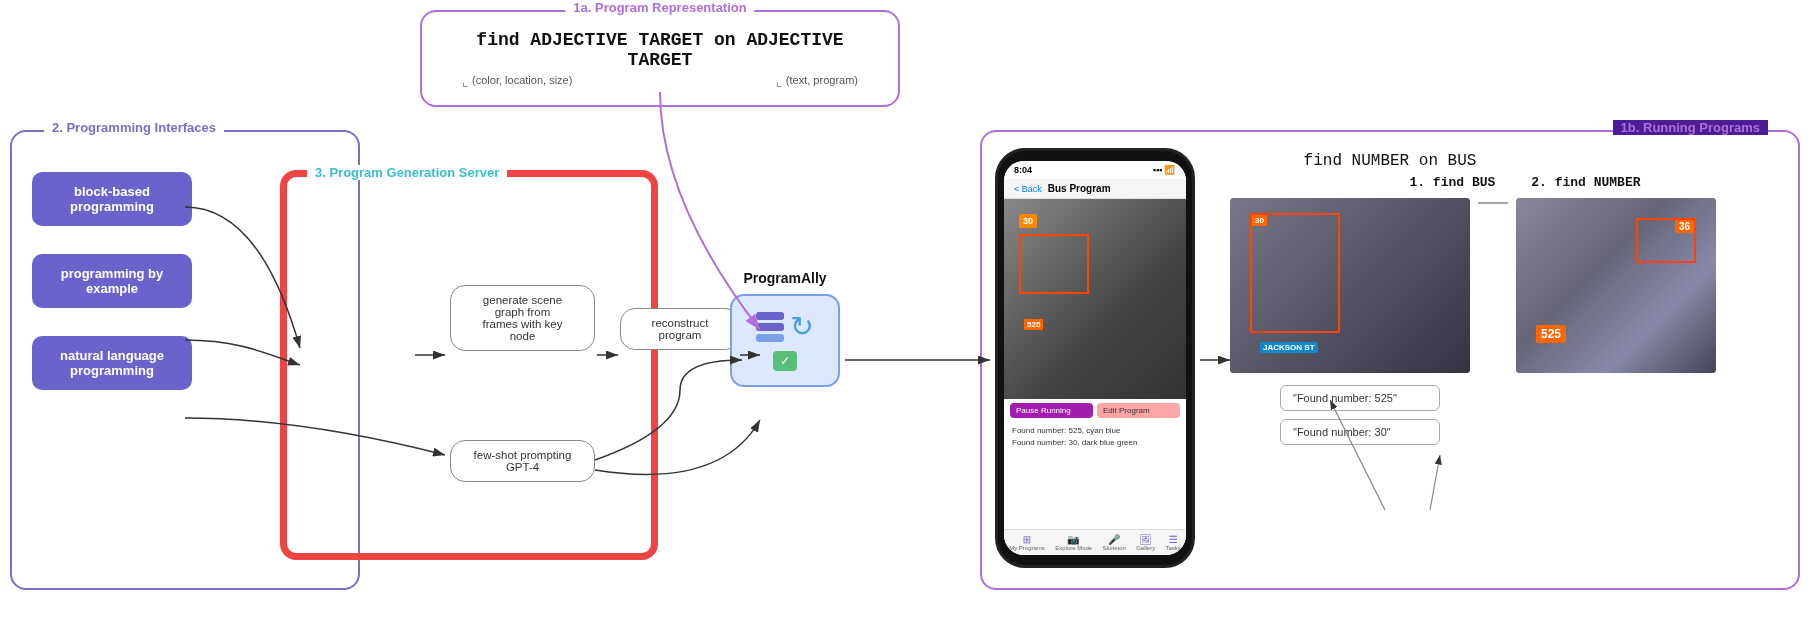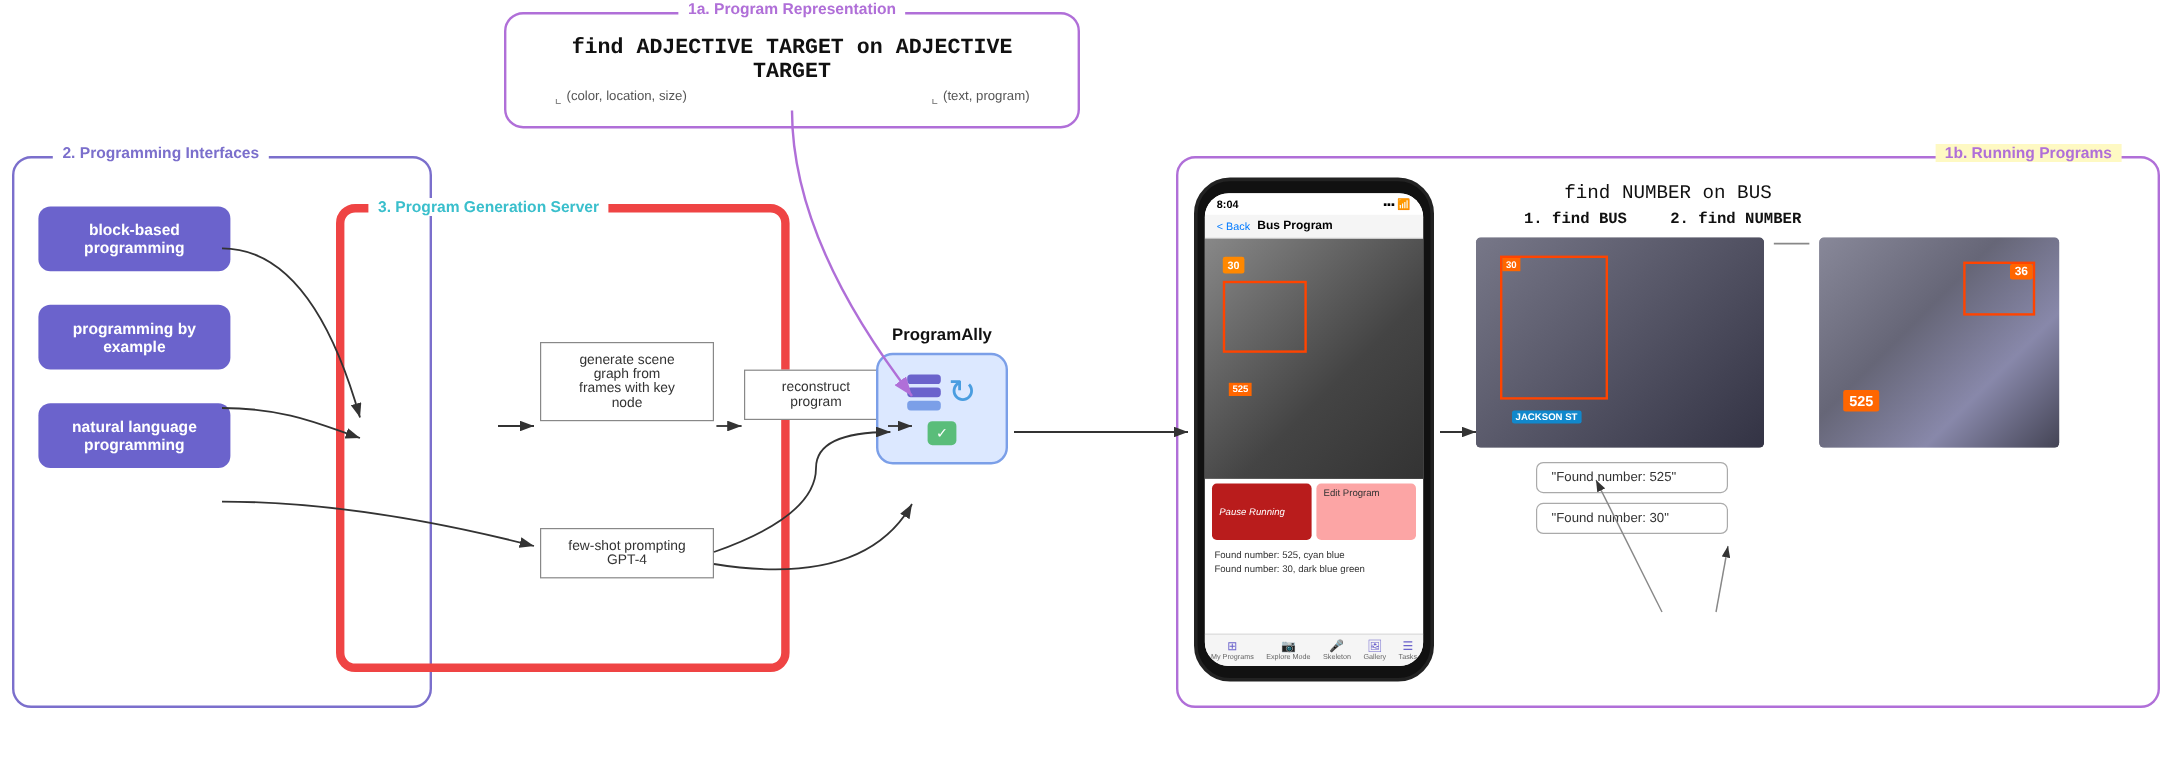--- a/index.html
+++ b/index.html
@@ -171,21 +171,21 @@
       width: 820px;
       height: 460px;
       border: 2px solid #b06fd8;
       border-radius: 16px;
       padding: 16px 20px;
     }
     .section-1b-title {
       position: absolute;
       top: -12px;
       right: 30px;
-      background: #fef9c3;
+      background: #4c1d95;
       padding: 0 8px;
       color: #b06fd8;
       font-size: 13px;
       font-weight: 700;
     }
     .running-code {
       font-family: 'Courier New', monospace;
       font-size: 16px;
       font-weight: normal;
       text-align: center;
@@ -243,27 +243,26 @@
       background: linear-gradient(135deg, #444 0%, #888 40%, #555 70%, #333 100%);
       position: relative;
       overflow: hidden;
     }
     .phone-buttons {
       display: flex;
       gap: 4px;
       padding: 4px 6px;
     }
     .phone-btn-pause {
-      background: #b91c1c;
+      background: #a21caf;
       color: #fff;
       font-size: 8px;
       border-radius: 4px;
-      padding: 19px 6px;
+      padding: 3px 6px;
       flex: 1;
-      font-style: italic;
     }
     .phone-btn-edit {
       background: #fca5a5;
       color: #333;
       font-size: 8px;
       border-radius: 4px;
       padding: 3px 6px;
       flex: 1;
     }
     .phone-results {
@@ -302,20 +301,21 @@
       position: absolute;
       top: 175px;
       left: 1230px;
       width: 550px;
     }
     .result-header {
       display: flex;
       gap: 36px;
       margin-bottom: 8px;
       padding-left: 40px;
+      justify-content: center;
     }
     .result-step {
       font-family: 'Courier New', monospace;
       font-size: 13px;
       font-weight: bold;
       color: #111;
     }
     .result-imgs-row {
       display: flex;
       gap: 8px;
@@ -369,21 +369,21 @@
       top: 0;
       left: 0;
       width: 1812px;
       height: 639px;
     }
 
     .node-box {
       position: absolute;
       background: #fff;
       border: 1.5px solid #888;
-      border-radius: 0;
+      border-radius: 15px;
       padding: 8px 0;
       font-size: 11.5px;
       color: #333;
       text-align: center;
     }
   </style>
 </head>
 <body>
 
 <div class="diagram-area">

